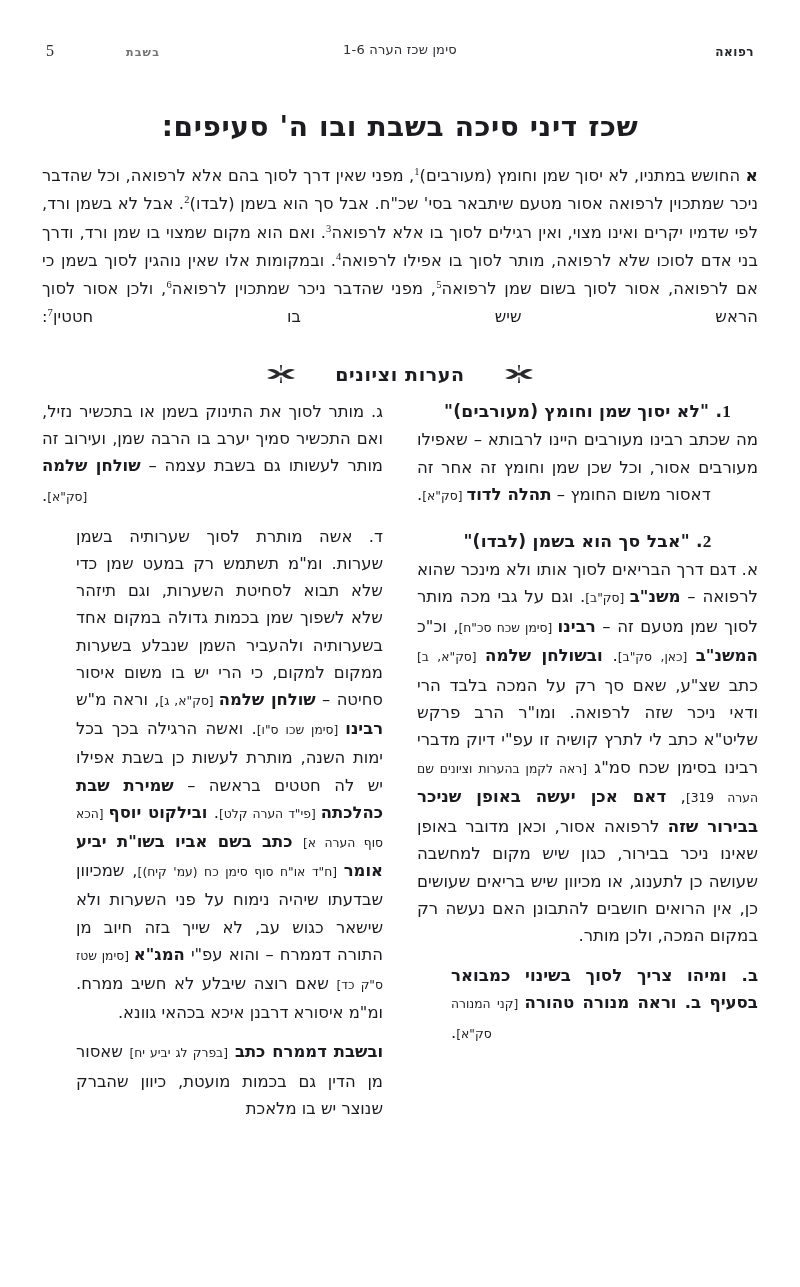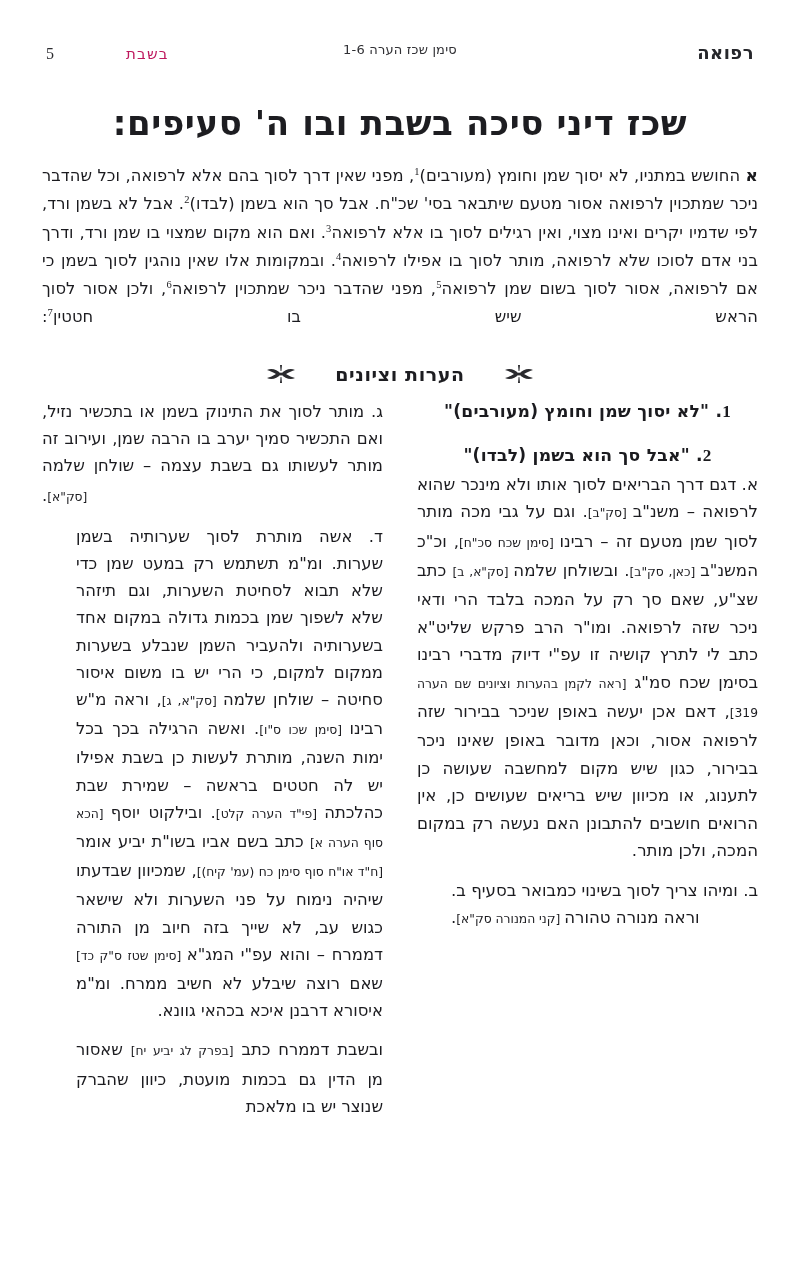--- a/index.html
+++ b/index.html
@@ -36,59 +36,59 @@
     justify-content: space-between;
     direction: rtl;
   }
   .rh-right {
     display: flex;
     flex-direction: row;
     align-items: baseline;
     gap: 0;
   }
   .rh-title {
-    font-size: 18px;
+    font-size: 12px;
     font-weight: 700;
     letter-spacing: 0.5px;
     color: #26272b;
   }
   .rh-center {
     font-size: 13px;
     color: #303034;
     letter-spacing: 0.2px;
     position: absolute;
     left: 0; right: 0;
     text-align: center;
   }
   .rh-left {
     display: flex;
     flex-direction: row;
     align-items: baseline;
     gap: 72px;
   }
   .rh-book {
-    font-size: 15px;
-    font-weight: 400;
+    font-size: 11px;
+    font-weight: 700;
     letter-spacing: 1.2px;
-    color: #be185d;
+    color: #737373;
   }
   .rh-pageno {
     font-size: 16px;
     color: #2b2b2f;
     font-family: "Liberation Serif", serif;
   }
 
   
   .siman-title {
     position: absolute;
-    top: 80px;
+    top: 91px;
     left: 46px;
     right: 46px;
     text-align: center;
-    font-size: 34px;
+    font-size: 28px;
     font-weight: 700;
     letter-spacing: 0.6px;
     color: #1d1d21;
     direction: rtl;
   }
 
   
   .main-body {
     position: absolute;
     top: 161px;
@@ -171,21 +171,21 @@
     font-size: 17.2px;
     margin-bottom: 1px;
     letter-spacing: 0.2px;
   }
   .note-num {
     font-family: "Liberation Serif", serif;
     font-weight: 700;
   }
   .note-para { margin: 0; }
   .note-para + .note-para { margin-top: 12px; margin-left: 34px; }
-  .b { font-weight: 400; }
+  .b { font-weight: 700; }
   .src {
     font-size: 12.3px;
     letter-spacing: 0;
   }
   .last-justify { text-align-last: right; }
   .left-last { text-align-last: left; }
 </style>
 </head>
 <body>
 
@@ -234,20 +234,21 @@
     </span>
   </div>
 
   <div class="columns">
 
     <div class="col right-col">
       <div class="note-block">
         <div class="note-heading">
           <span class="note-num">1</span><span>.&nbsp;</span><span>‏"לא יסוך שמן וחומץ (מעורבים)"</span>
         </div>
+        <p class="note-para left-last"><span>מה שכתב רבינו מעורבים היינו לרבותא – שאפילו מעורבים אסור, וכל שכן שמן וחומץ זה אחר זה דאסור משום החומץ – </span><span class="b">תהלה לדוד</span><span class="src"> [סק"א]</span><span>.</span></p>
       </div>
 
       <div class="note-block">
         <div class="note-heading">
           <span class="note-num">2</span><span>.&nbsp;</span><span>‏"אבל סך הוא בשמן (לבדו)"</span>
         </div>
         <p class="note-para last-justify"><span>א. דגם דרך הבריאים לסוך אותו ולא מינכר שהוא לרפואה – </span><span class="b">משנ"ב</span><span class="src"> [סק"ב]</span><span>. וגם על גבי מכה מותר לסוך שמן מטעם זה – </span><span class="b">רבינו</span><span class="src"> [סימן שכח סכ"ח]</span><span>, וכ"כ </span><span class="b">המשנ"ב</span><span class="src"> [כאן, סק"ב]</span><span>. </span><span class="b">ובשולחן שלמה</span><span class="src"> [סק"א, ב]</span><span> כתב שצ"ע, שאם סך רק על המכה בלבד הרי ודאי ניכר שזה לרפואה. ומו"ר הרב פרקש שליט"א כתב לי לתרץ קושיה זו עפ"י דיוק מדברי רבינו בסימן שכח סמ"ג </span><span class="src">[ראה לקמן בהערות וציונים שם הערה 319]</span><span>, </span><span class="b">דאם אכן יעשה באופן שניכר בבירור שזה</span><span> לרפואה אסור, וכאן מדובר באופן שאינו ניכר בבירור, כגון שיש מקום למחשבה שעושה כן לתענוג, או מכיוון שיש בריאים שעושים כן, אין הרואים חושבים להתבונן האם נעשה רק במקום המכה, ולכן מותר.</span></p>
         <p class="note-para left-last"><span class="b">ב. ומיהו צריך לסוך בשינוי כמבואר בסעיף ב. וראה </span><span class="b">מנורה טהורה</span><span class="src"> [קני המנורה סק"א]</span><span>.</span></p>
       </div>
     </div>

